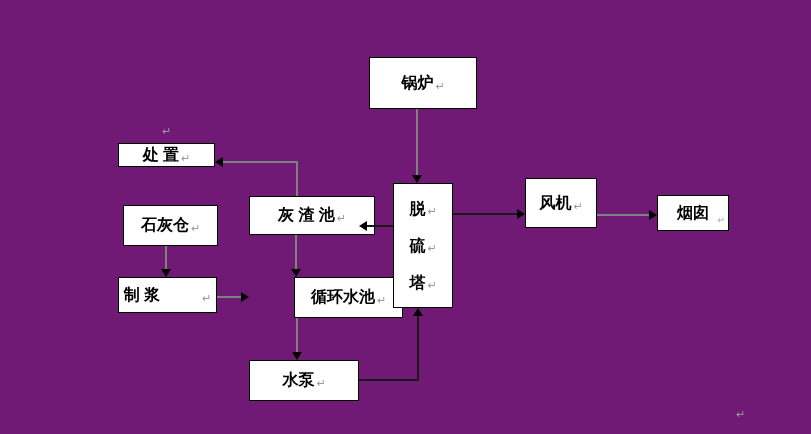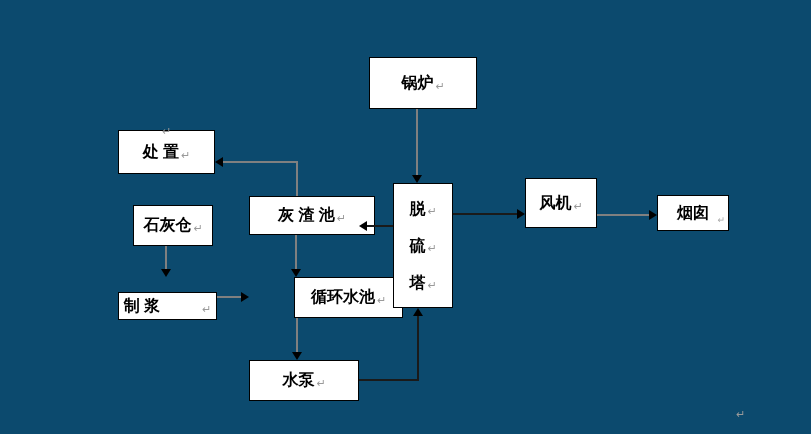--- a/index.html
+++ b/index.html
@@ -1,17 +1,17 @@
 <!DOCTYPE html>
 <html><head>
 <meta charset="utf-8">
 <style>
   html,body{margin:0;padding:0;background:#fff;}
   #canvas{
-    position:relative;width:811px;height:434px;background:#0c4a6e;
+    position:relative;width:811px;height:434px;background:#701a75;
     font-family:"Liberation Sans",sans-serif;overflow:hidden;
   }
   .node{
     position:absolute;box-sizing:border-box;border:1.5px solid #000;background:#fff;
     display:flex;align-items:center;justify-content:center;
     font-size:16px;font-weight:bold;color:#000;white-space:pre;
   }
   .node .ret{
     font-weight:normal;font-size:11px;color:#9a9a9a;margin-left:2px;position:relative;top:3px;
   }
@@ -33,31 +33,31 @@
 </head>
 <body>
 
 <div id="canvas">
 
   <div class="node" style="left:369px;top:57px;width:108px;height:52px;">
     <span>锅炉</span>
     <span class="ret">↵</span>
   </div>
 
-  <div class="node" style="left:118px;top:130px;width:97px;height:44px;">
+  <div class="node" style="left:118px;top:143px;width:97px;height:24px;">
     <span>处 置</span>
     <span class="ret">↵</span>
   </div>
 
-  <div class="node" style="left:133px;top:205px;width:80px;height:41px;align-items:center;">
+  <div class="node" style="left:123px;top:205px;width:95px;height:41px;align-items:center;">
     <span>石灰仓</span>
     <span class="ret">↵</span>
   </div>
 
-  <div class="node" style="left:118px;top:292px;width:99px;height:28px;gap:40px;">
+  <div class="node" style="left:118px;top:277px;width:99px;height:36px;gap:40px;">
     <span>制 浆</span>
     <span class="ret">↵</span>
   </div>
 
   <div class="node" style="left:249px;top:196px;width:126px;height:39px;">
     <span>灰 渣 池</span>
     <span class="ret">↵</span>
   </div>
 
   <div class="node" style="left:249px;top:277px;width:109px;height:41px;margin-left:45px;">

